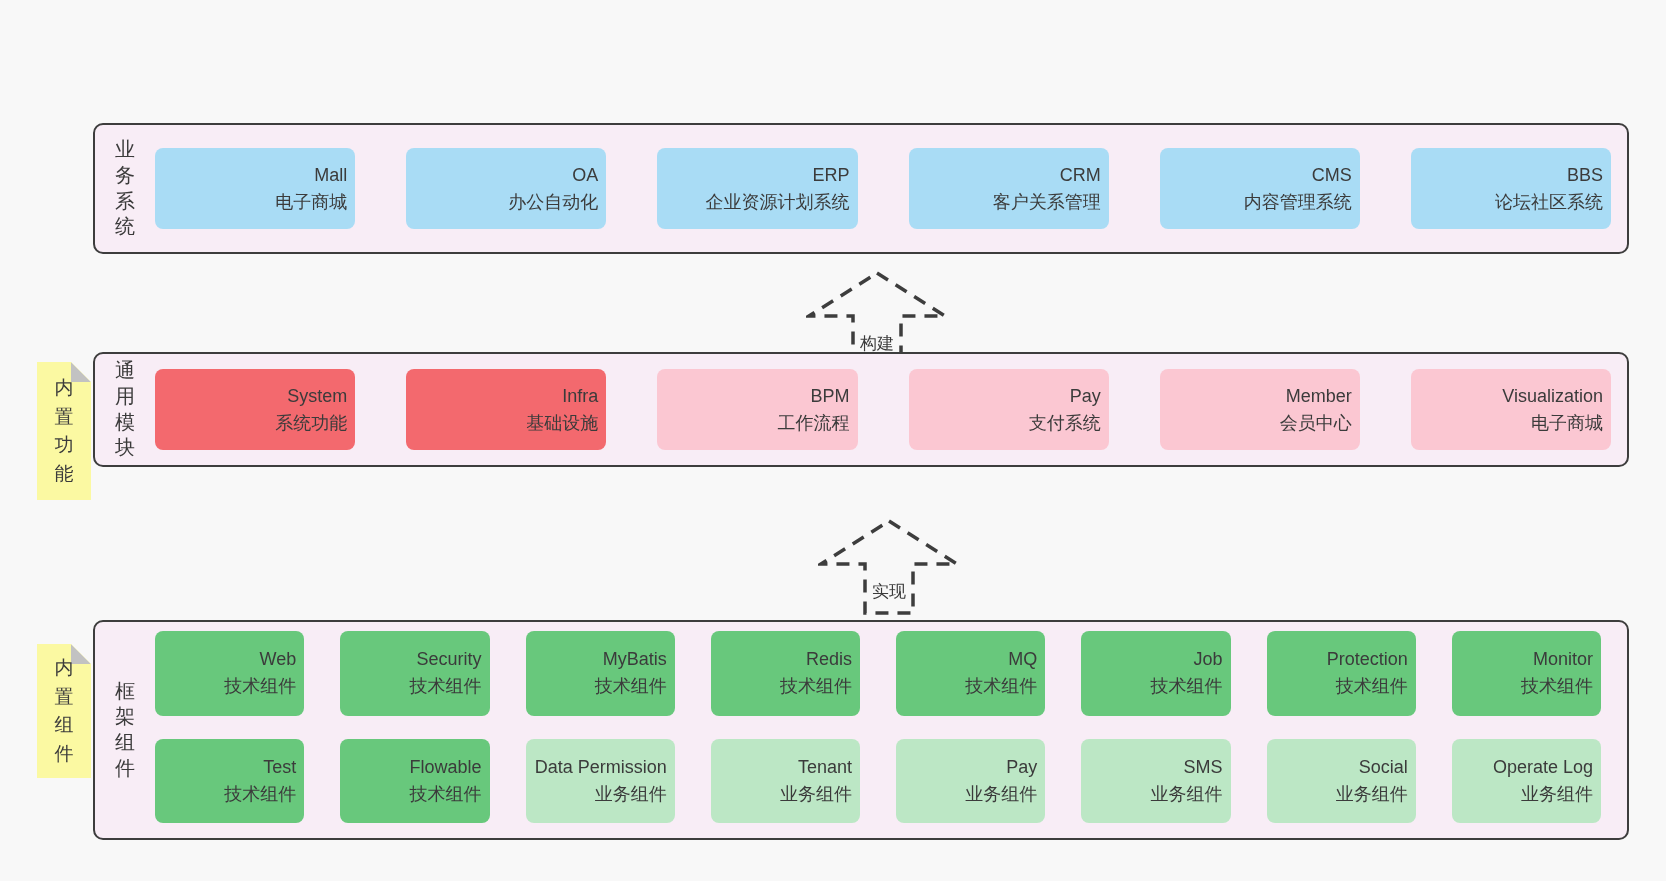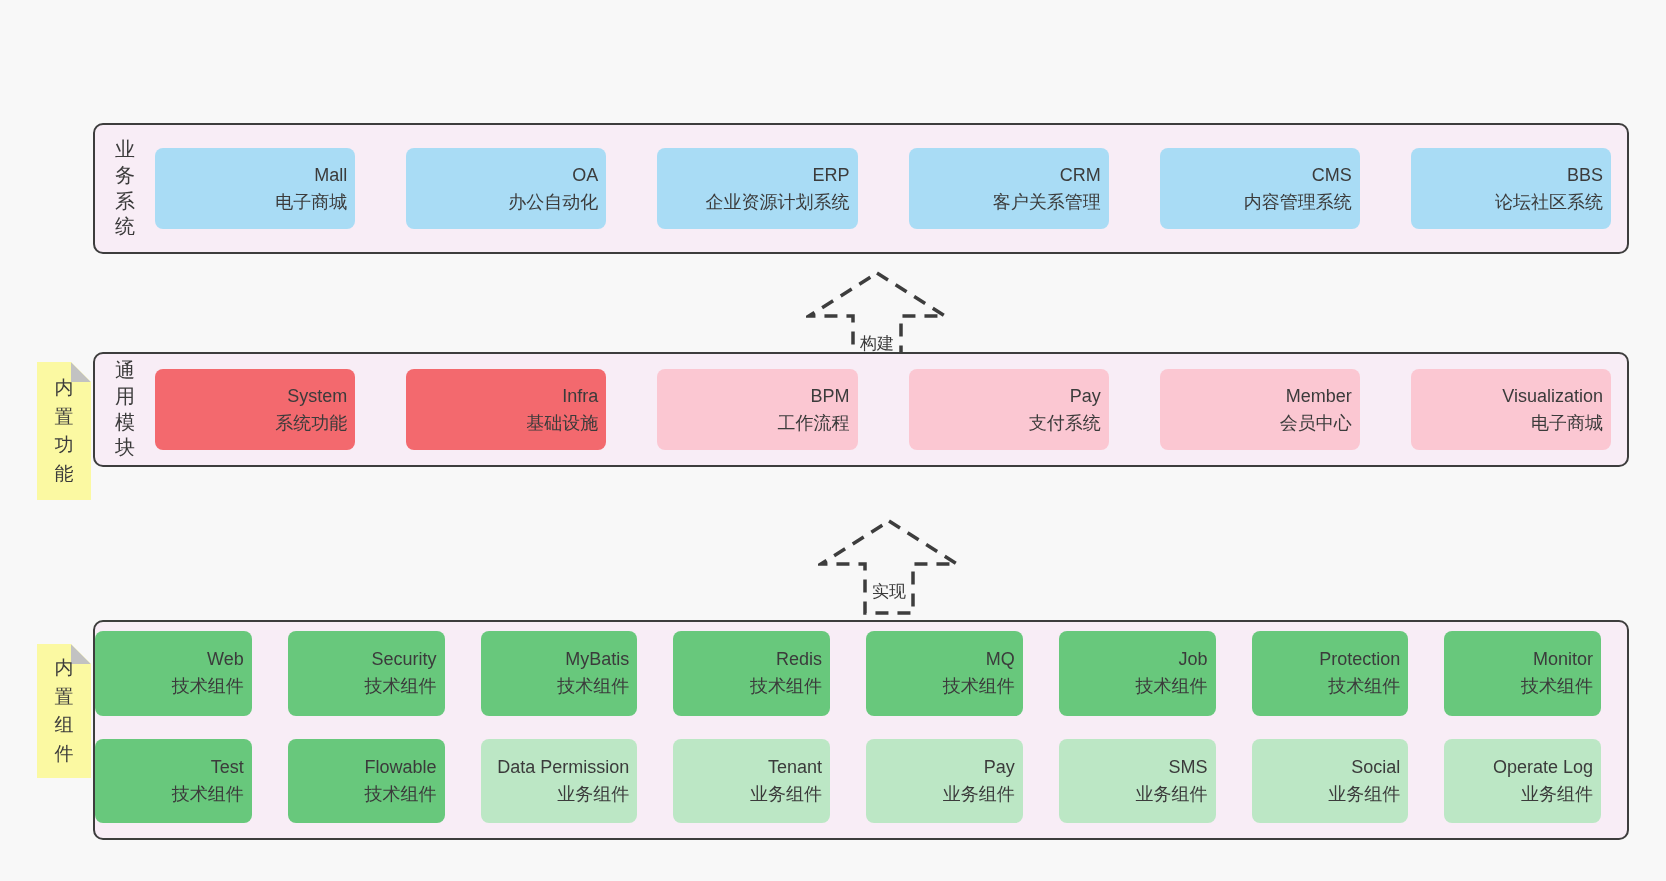--- a/index.html
+++ b/index.html
@@ -161,20 +161,23 @@
       <polygon points="71,3 139,46 95,46 95,95 47,95 47,46 3,46"></polygon>
     </svg>
     <span class="arrow-label">实现</span>
   </div>
 
   <div class="note" id="note-components">
     <div class="vtext">内置组件</div>
   </div>
 
   <div class="panel" id="panel-components">
+    <div class="side-label">
+      <div class="vtext">框架组件</div>
+    </div>
     <div class="grid8">
       <div class="box green">
         <div class="name">Web</div>
         <div class="desc">技术组件</div>
       </div>
       <div class="box green">
         <div class="name">Security</div>
         <div class="desc">技术组件</div>
       </div>
       <div class="box green">

